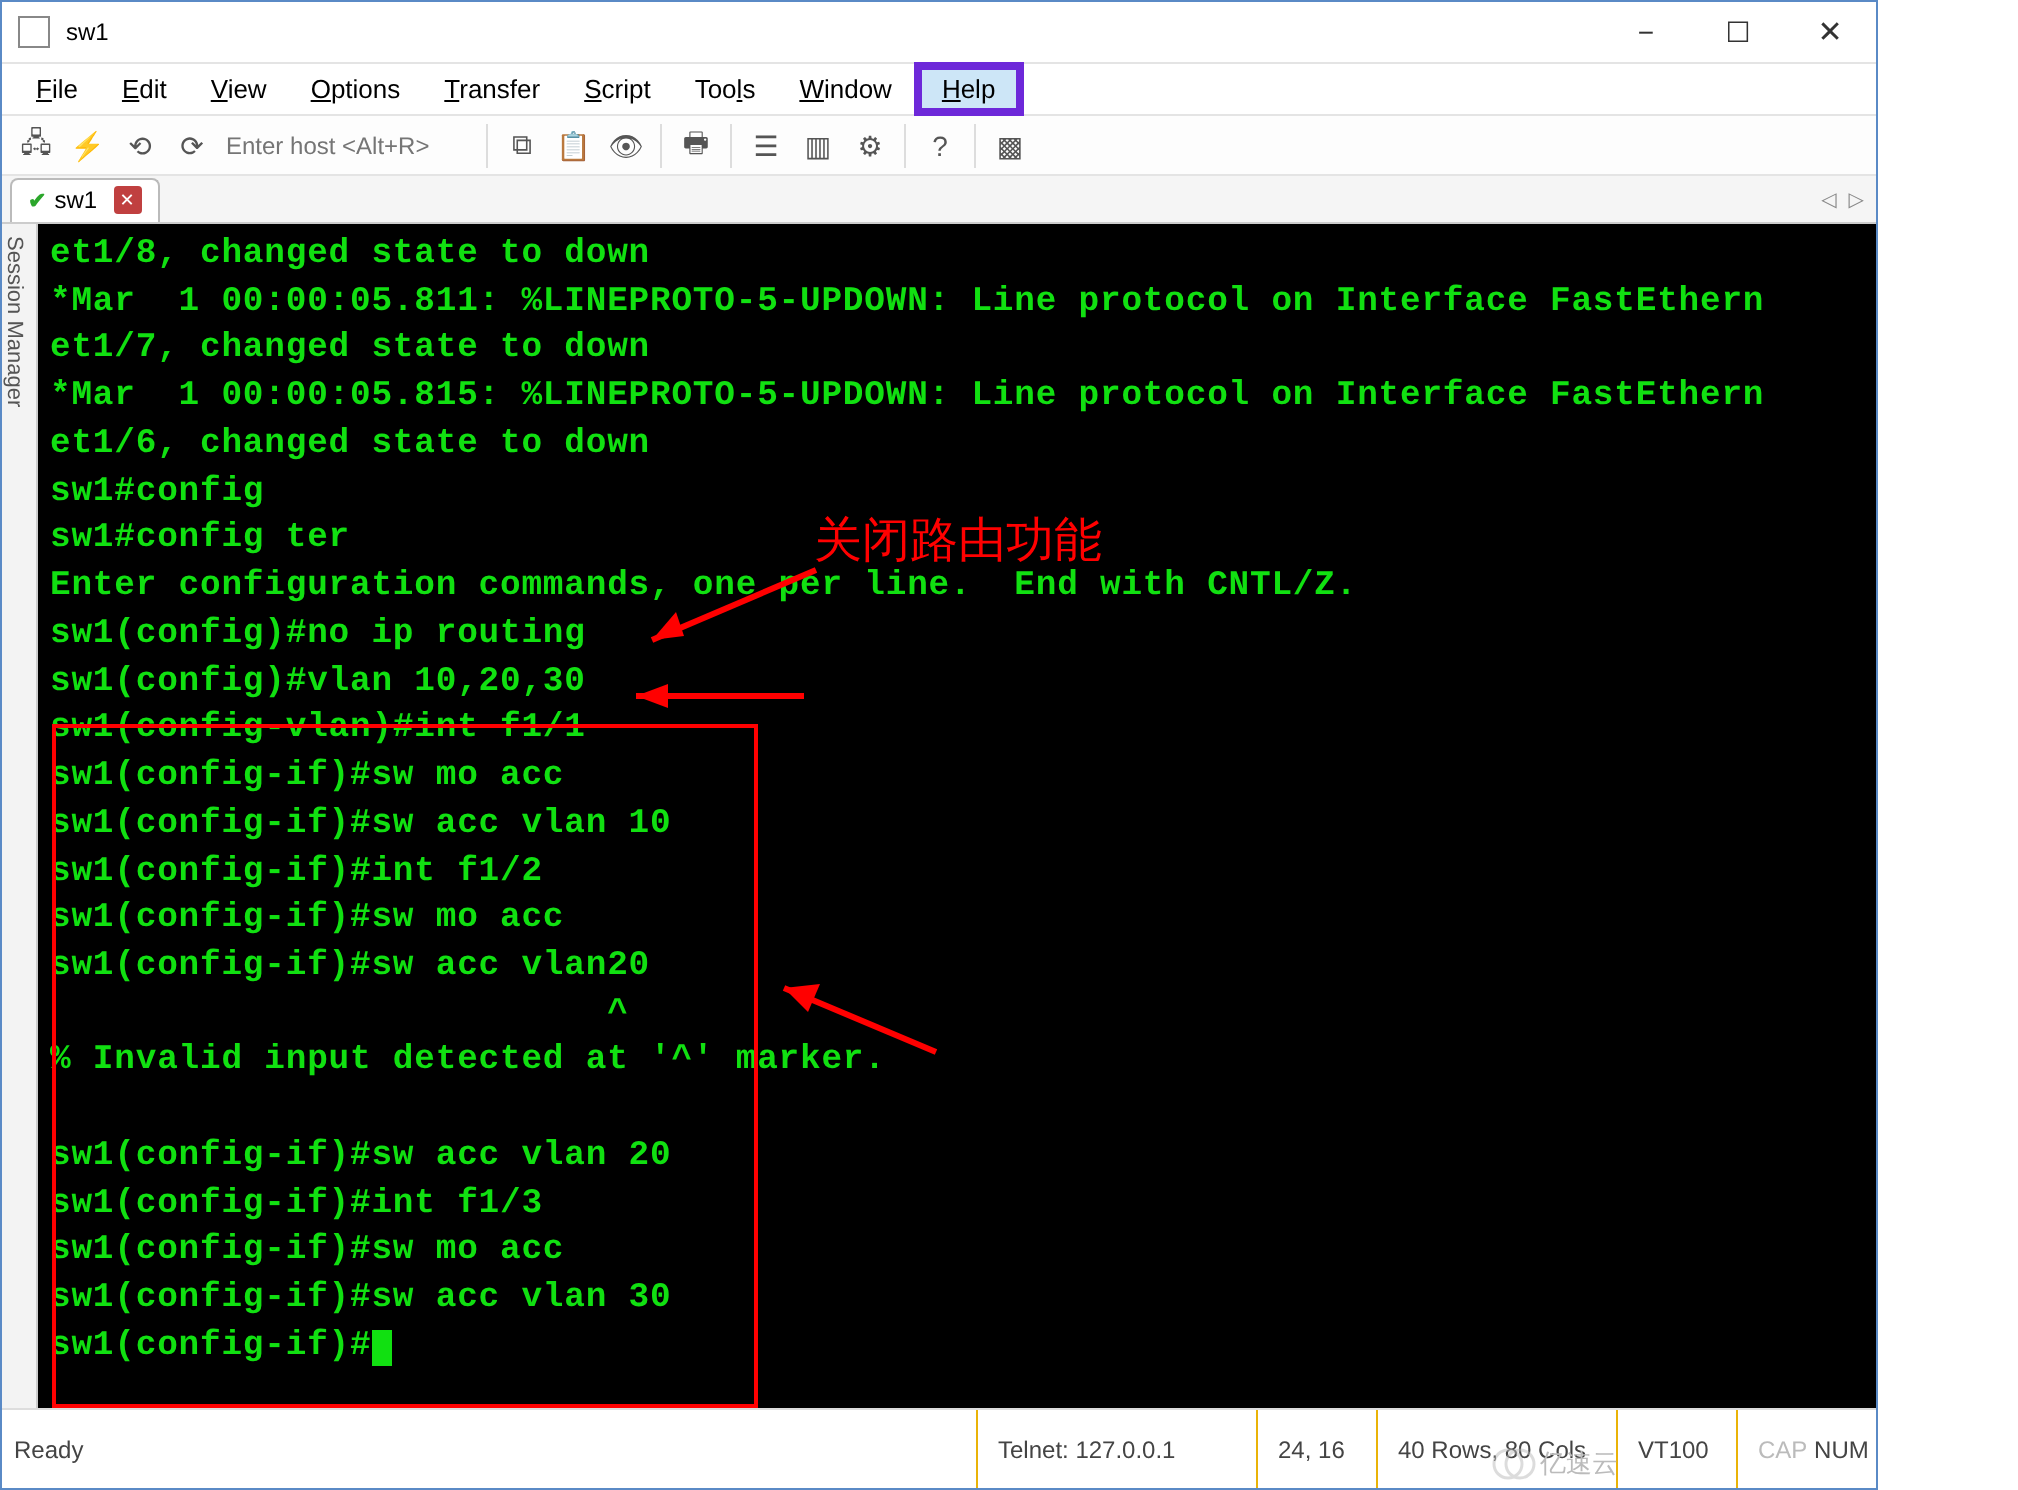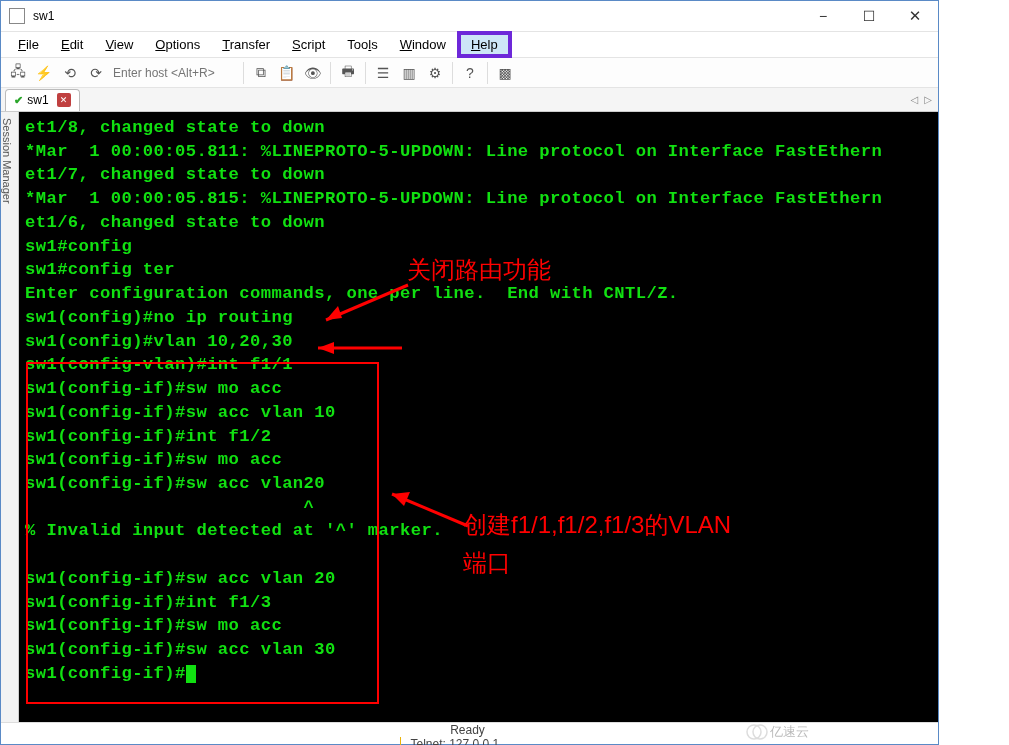--- a/index.html
+++ b/index.html
@@ -171,28 +171,27 @@
     overflow: hidden;
     letter-spacing:0.4px;
   }
   .cursor {
     display:inline-block;
     width:10px;height:18px;background:#11e011;vertical-align:text-bottom;
   }
 
   
   .statusbar {
-    height: 22px;
+    height: 40px;
     background: #fff;
     border-top: 1px solid #ddd;
     display: flex;
     align-items: center;
     font-size: 12px;
     color:#444;
-    flex-direction:column;
   }
   .status-cell {
     padding: 0 10px;
     height:100%;
     display:flex;align-items:center;
     border-left:1px solid #eab308;
   }
   .status-cell:first-child{border-left:none;flex:1;padding-left:6px;}
   .cap-off{color:#bbb;}
 
@@ -341,21 +340,20 @@
 
   <svg class="arrow" style="left:302px; top:340px; width:110px; height:16px;">
     <line x1="100" y1="8" x2="16" y2="8"></line>
     <polygon points="16,8 32,2 32,14"></polygon>
   </svg>
 
   <svg class="arrow" style="left:378px; top:486px; width:100px; height:50px;">
     <line x1="90" y1="40" x2="14" y2="8"></line>
     <polygon points="14,8 32,6 26,20"></polygon>
   </svg>
-  <div class="anno-text" style="left:463px; top:506px; width:420px; line-height:1.6;">创建f1/1,f1/2,f1/3的VLAN<br>端口</div>
 
   <div class="watermark">
     <svg width="22" height="16" viewBox="0 0 22 16">
         <circle cx="8" cy="8" r="7" fill="none" stroke="#bbb" stroke-width="1.5"></circle>
         <circle cx="14" cy="8" r="7" fill="none" stroke="#bbb" stroke-width="1.5"></circle>
       </svg>
     <span>亿速云</span>
   </div>
 </div>
 

